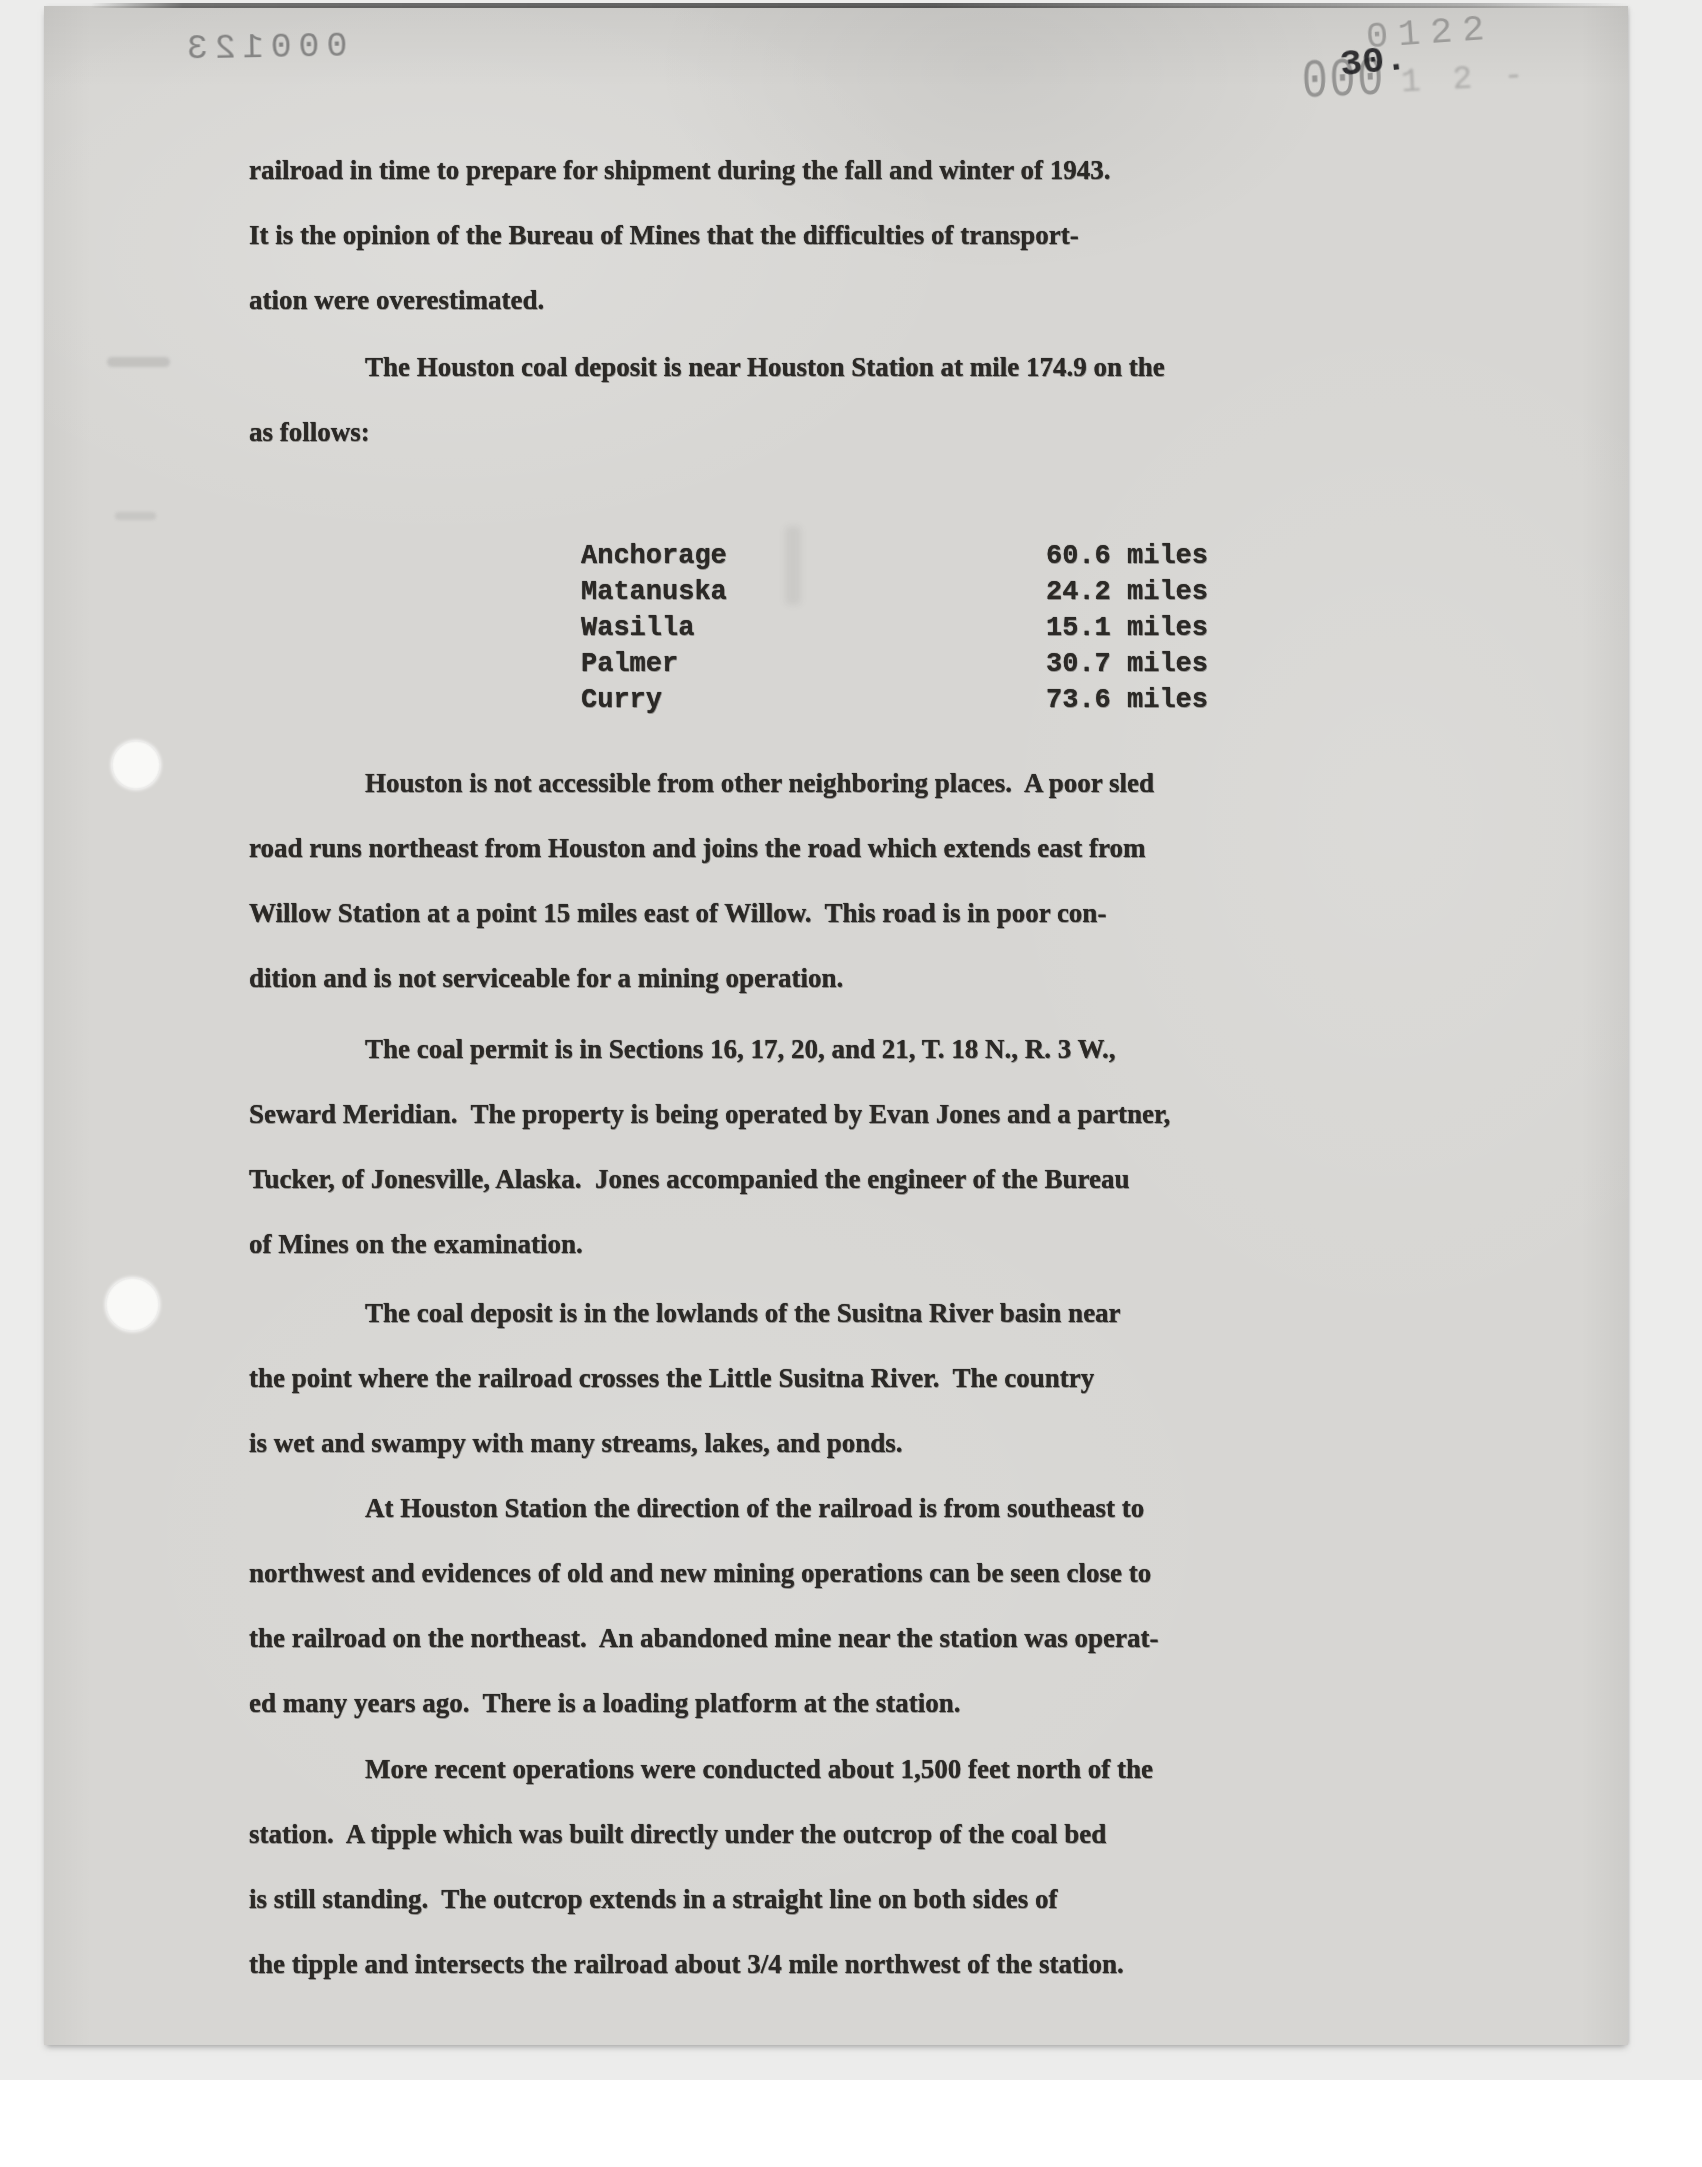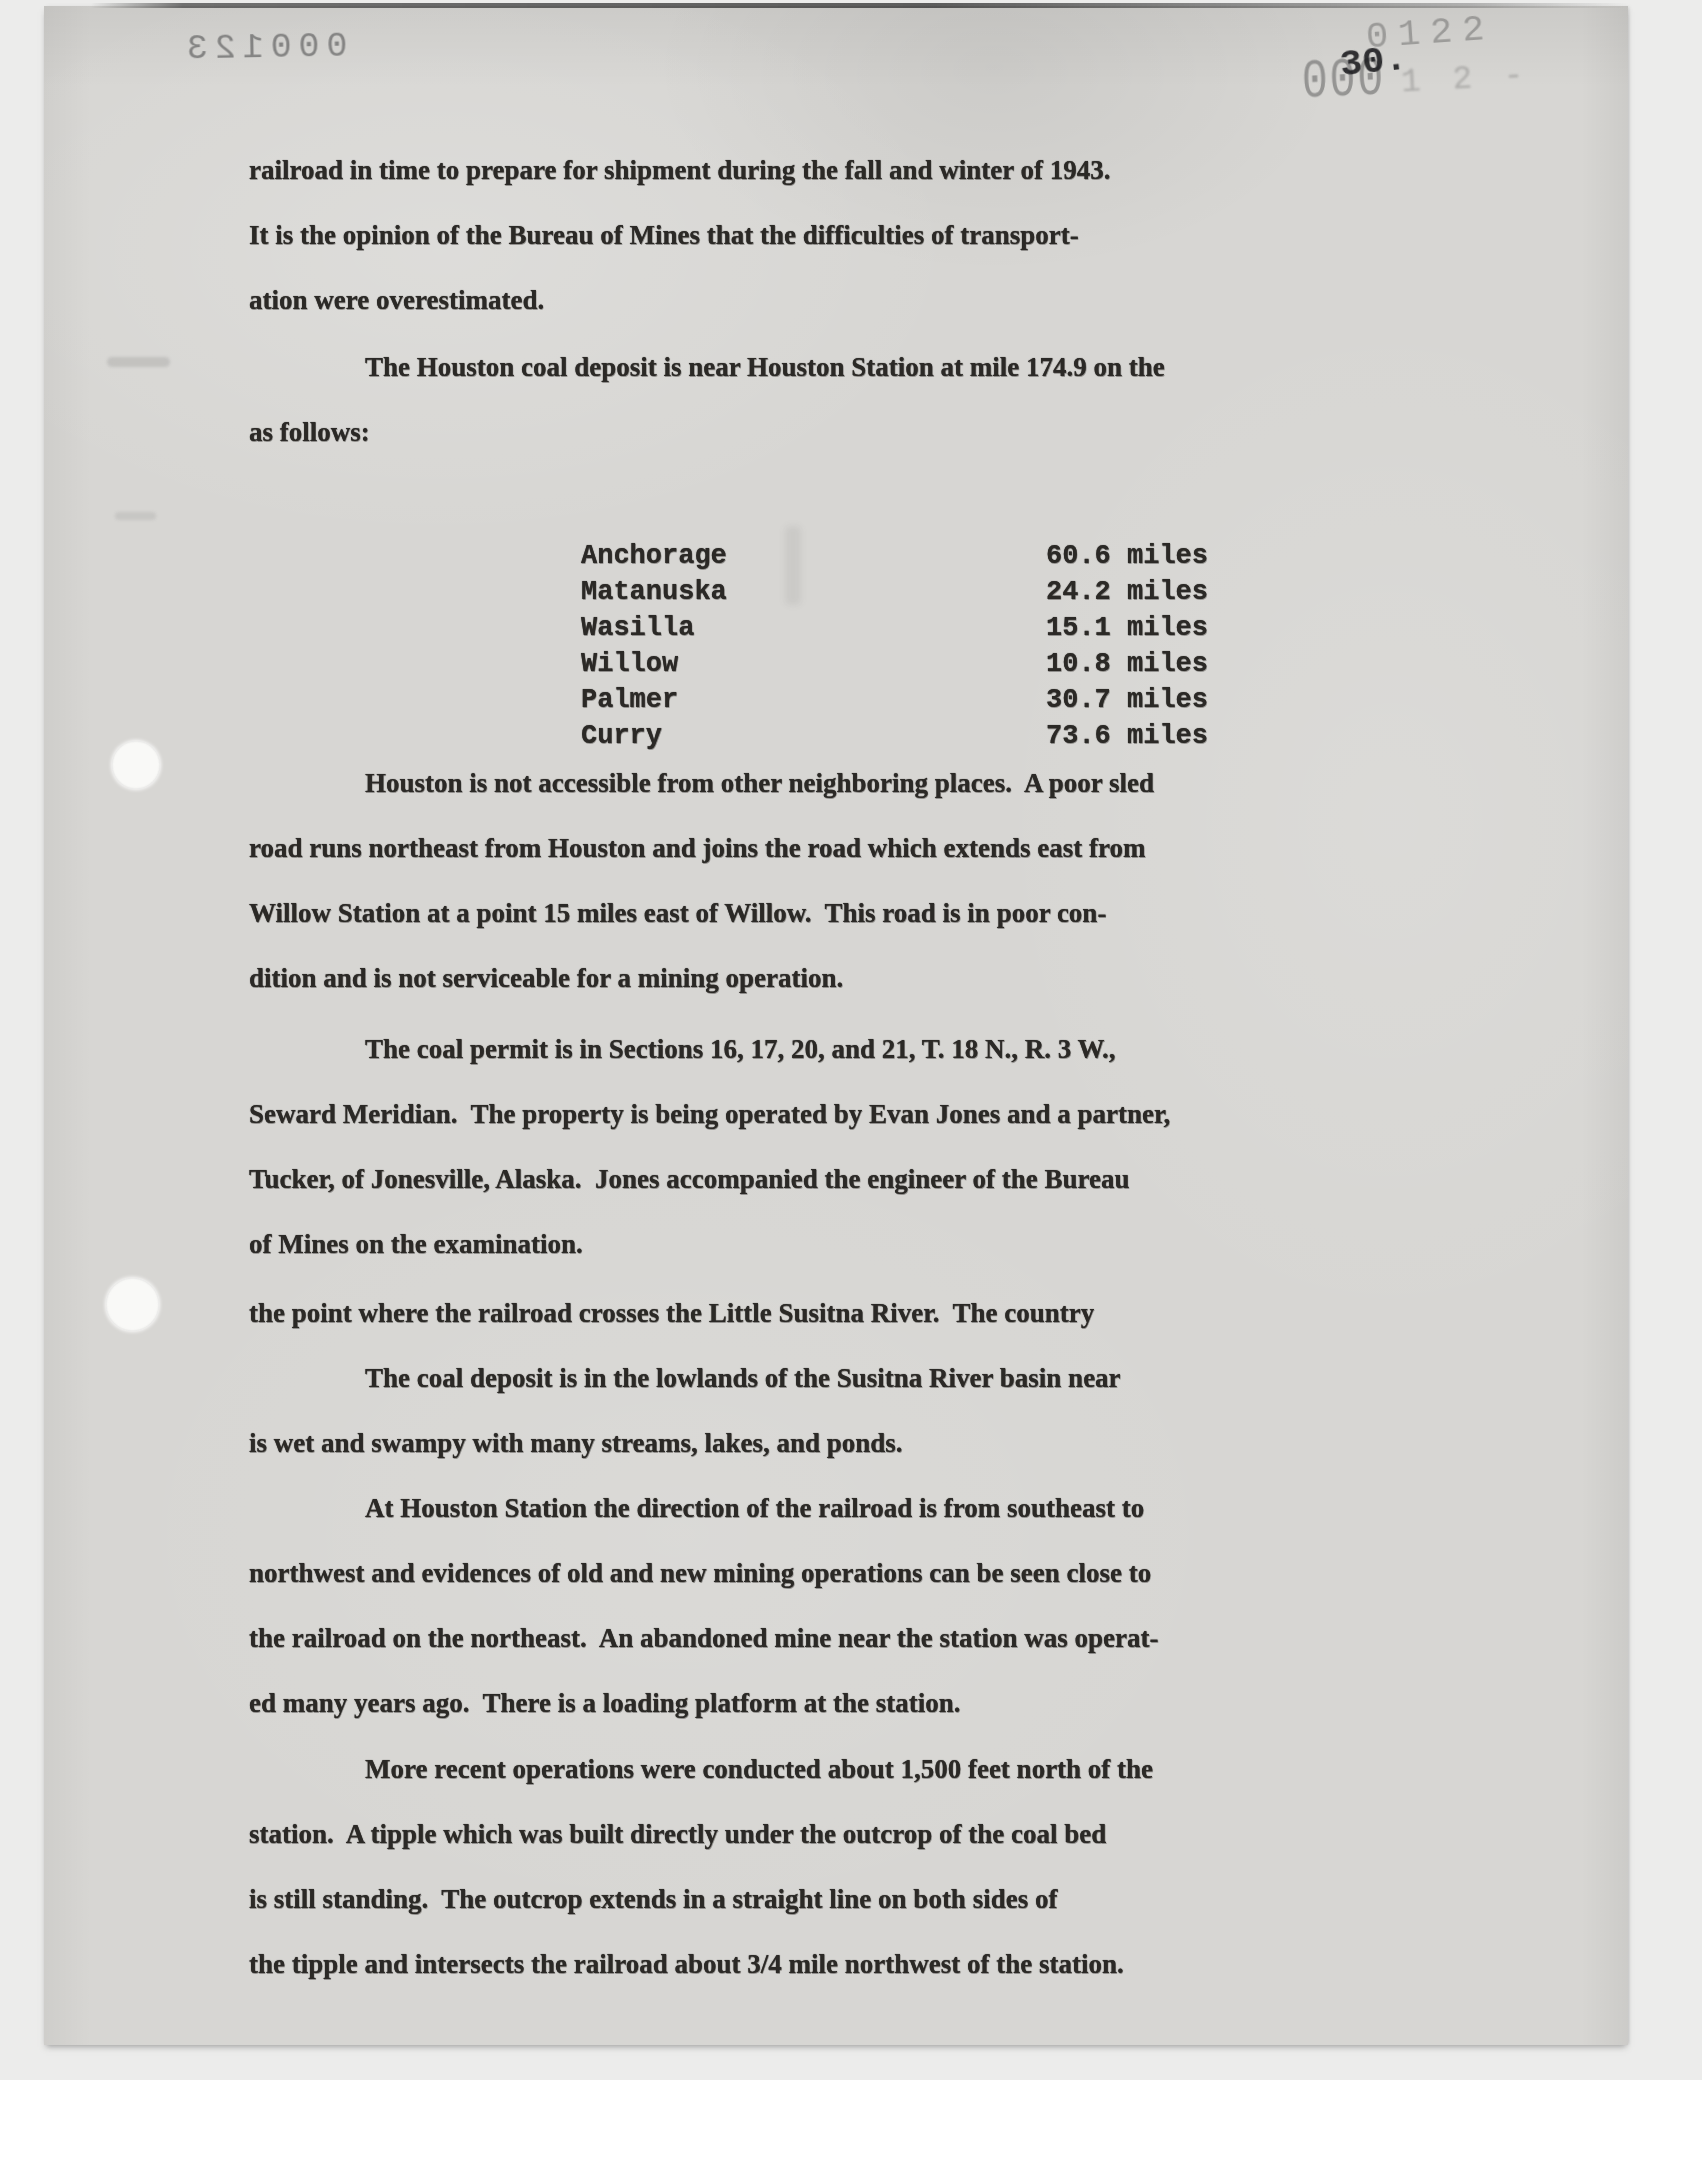--- a/index.html
+++ b/index.html
@@ -166,41 +166,40 @@
           <div class="line">Willow Station at a point 15 miles east of Willow.  This road is in poor con-</div>
           <div class="line">dition and is not serviceable for a mining operation.</div>
         </div>
         <div class="para typed para-4">
           <div class="line indent">The coal permit is in Sections 16, 17, 20, and 21, T. 18 N., R. 3 W.,</div>
           <div class="line">Seward Meridian.  The property is being operated by Evan Jones and a partner,</div>
           <div class="line">Tucker, of Jonesville, Alaska.  Jones accompanied the engineer of the Bureau</div>
           <div class="line">of Mines on the examination.</div>
         </div>
         <div class="para typed para-5">
+          <div class="line indent">The coal deposit is in the lowlands of the Susitna River basin near</div>
           <div class="line">the point where the railroad crosses the Little Susitna River.  The country</div>
-          <div class="line indent">The coal deposit is in the lowlands of the Susitna River basin near</div>
           <div class="line">is wet and swampy with many streams, lakes, and ponds.</div>
         </div>
         <div class="para typed para-6">
           <div class="line indent">At Houston Station the direction of the railroad is from southeast to</div>
           <div class="line">northwest and evidences of old and new mining operations can be seen close to</div>
           <div class="line">the railroad on the northeast.  An abandoned mine near the station was operat-</div>
           <div class="line">ed many years ago.  There is a loading platform at the station.</div>
         </div>
         <div class="para typed para-7">
           <div class="line indent">More recent operations were conducted about 1,500 feet north of the</div>
           <div class="line">station.  A tipple which was built directly under the outcrop of the coal bed</div>
           <div class="line">is still standing.  The outcrop extends in a straight line on both sides of</div>
           <div class="line">the tipple and intersects the railroad about 3/4 mile northwest of the station.</div>
         </div>
       </div>
 
     <div class="distance-table typed">
         <div class="trow"><span class="town">Anchorage</span><span class="dist">60.6 miles</span></div>
         <div class="trow"><span class="town">Matanuska</span><span class="dist">24.2 miles</span></div>
         <div class="trow"><span class="town">Wasilla</span><span class="dist">15.1 miles</span></div>
-        <div class="trow"><span class="town">Willow</span><span class="dist">10.8 miles</span></div>
         <div class="trow"><span class="town">Palmer</span><span class="dist">30.7 miles</span></div>
         <div class="trow"><span class="town">Curry</span><span class="dist">73.6 miles</span></div>
       </div>
   </div>
 </div>
 
 
 </body></html>

